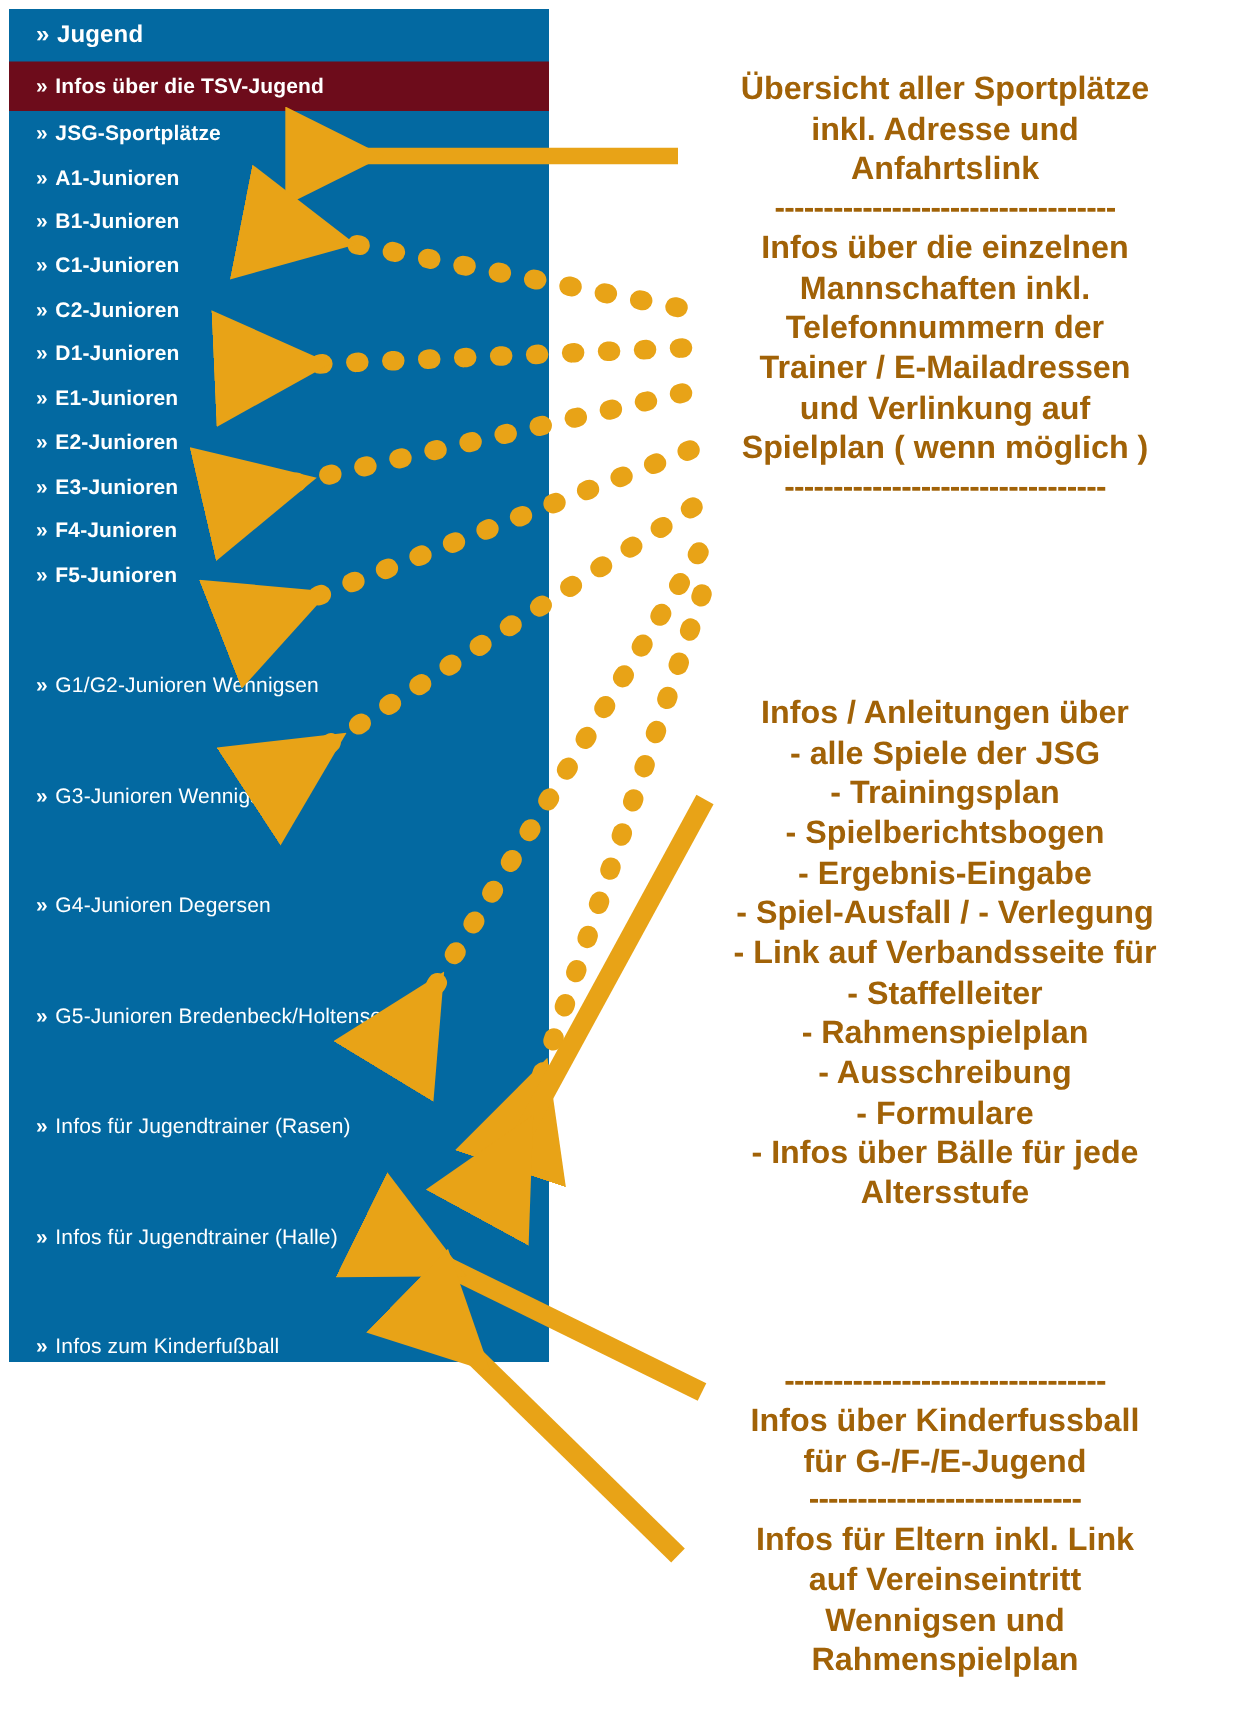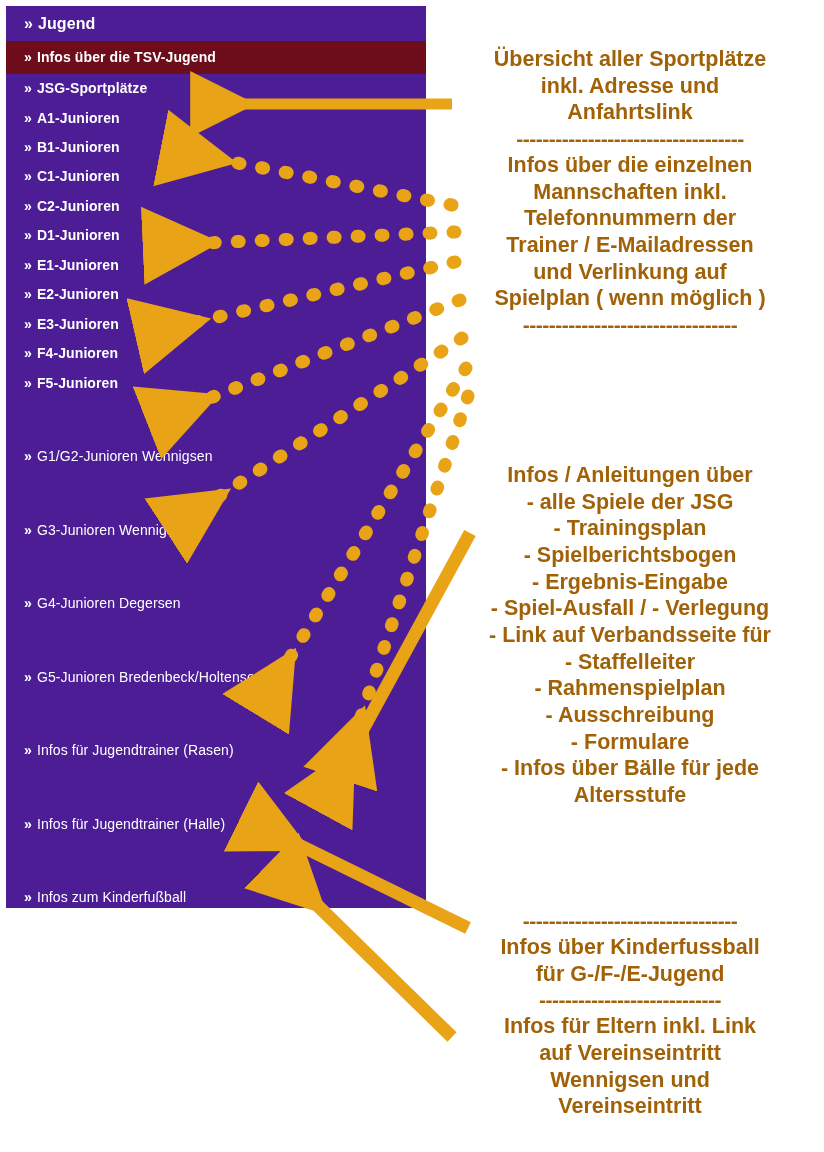--- a/index.html
+++ b/index.html
@@ -13,23 +13,23 @@
     position: relative;
     font-family: "Liberation Sans", sans-serif;
     overflow: hidden;
   }
 
   
   #nav-panel {
     position: absolute;
     left: 6px;
     top: 6px;
-    width: 420px;
+    width: 360px;
     height: 902px;
-    background: #4c1d95;
+    background: #0369a1;
     box-sizing: border-box;
     padding: 0;
     z-index: 2;
   }
   .nav-item {
     color: #ffffff;
     font-size: 14px;
     font-weight: bold;
     padding: 5.5px 0 5.5px 18px;
     line-height: 1.32;
@@ -185,21 +185,21 @@
 </div>
 
 <div class="annot" id="annot-block-3">
   <div class="sep">---------------------------------</div>
   <div>Infos über Kinderfussball</div>
   <div>für G-/F-/E-Jugend</div>
   <div class="sep">----------------------------</div>
   <div>Infos für Eltern inkl. Link</div>
   <div>auf Vereinseintritt</div>
   <div>Wennigsen und</div>
-  <div>Vereinseintritt</div>
+  <div>Rahmenspielplan</div>
 </div>
 
 <svg id="arrows" viewBox="0 0 824 1152">
   <defs>
     <marker id="ah" markerWidth="6" markerHeight="6" refX="1.2" refY="3" orient="auto">
       <path d="M6,0 L6,6 L0,3 z" fill="#e8a317"></path>
     </marker>
   </defs>
 
   <g>

